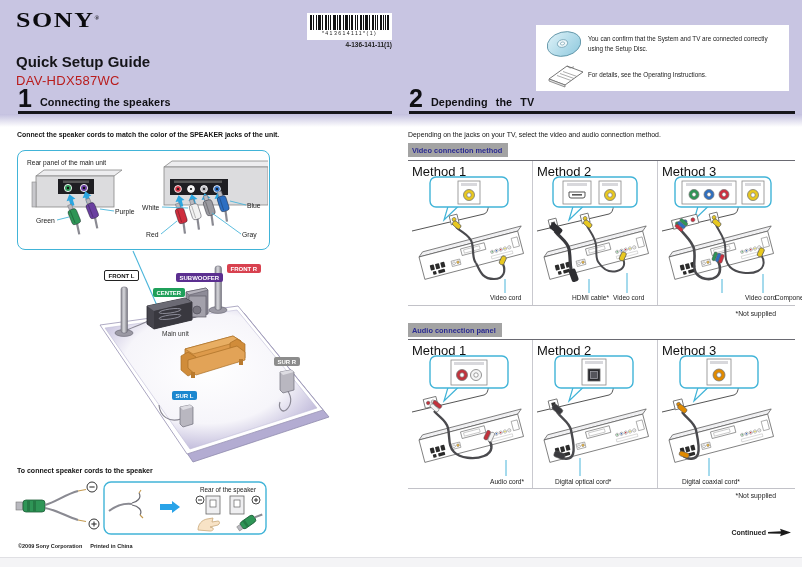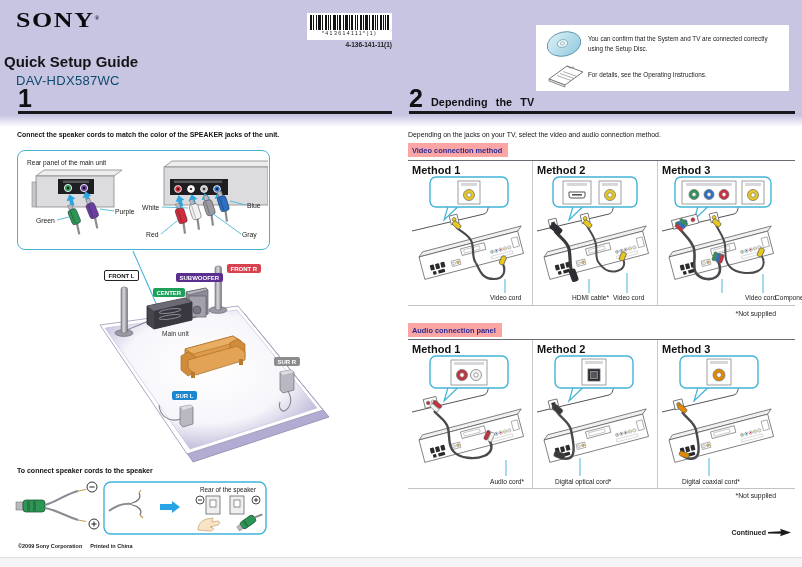--- a/index.html
+++ b/index.html
@@ -8,22 +8,22 @@
   .abs{position:absolute;}
 
   
   .band{left:0;top:0;width:802px;height:114px;background:#c8c5e2;}
   .band-fade{left:0;top:114px;width:802px;height:13px;
     background:linear-gradient(#c3c0df,#ffffff);}
   .sony{left:16px;top:9px;font-family:"Liberation Serif",serif;font-weight:bold;
     font-size:25px;letter-spacing:1.5px;color:#0b0b0e;transform:scale(1.04,.84);
     transform-origin:left top;}
   .sony sup{font-size:6px;letter-spacing:0;}
-  .qsg{left:4px;top:53px;font-size:15px;font-weight:bold;color:#141418;}
-  .model{left:16px;top:73px;font-size:13px;color:#0c4a6e;letter-spacing:.3px;}
+  .qsg{left:16px;top:53px;font-size:15px;font-weight:bold;color:#141418;}
+  .model{left:16px;top:73px;font-size:13px;color:#b91c1c;letter-spacing:.3px;}
 
   
   .barcode-box{left:307px;top:13px;width:85px;height:27px;background:#fff;
     padding:2px 3px 0 3px;box-sizing:border-box;text-align:center;}
   .barcode-box svg{display:block;margin:0 auto;}
   .barcode-digits{font-size:5.2px;letter-spacing:1.4px;color:#222;line-height:1.3;
     white-space:nowrap;}
   .partnum{left:307px;top:41px;width:85px;text-align:right;font-size:6.5px;
     font-weight:bold;color:#222;}
 
@@ -58,34 +58,34 @@
   .tag-center{left:153px;top:288px;}
   .tag-surr{left:274px;top:357px;}
   .tag-surl{left:172px;top:391px;}
   .mainunit-lbl{left:162px;top:330px;font-size:6.6px;color:#333;}
   .connect-h{left:17px;top:467px;font-size:7px;font-weight:bold;color:#111;}
   .footer{left:18px;top:543px;font-size:5.5px;font-weight:bold;color:#222;}
   .footer span{margin-right:8px;}
 
   
   .intro2{left:408px;top:131px;font-size:6.9px;color:#111;}
-  .chip{font-size:7.4px;font-weight:bold;color:#2b2b92;background:#fca5a5;
+  .chip{font-size:7.4px;font-weight:bold;color:#2b2b92;background:#a3a3a3;
     padding:2.5px 6px 2px 4px;display:inline-block;}
   .chip-video{left:408px;top:143px;}
   .chip-audio{left:408px;top:323px;}
   .mtable{width:387px;box-sizing:border-box;border-top:1px solid #6a6a72;
     border-bottom:1px solid #c2c2c8;position:absolute;left:408px;}
   .mtable-video{top:160px;height:146px;}
   .mtable-audio{top:339px;height:150px;}
   .mcol{position:absolute;top:0;height:100%;box-sizing:border-box;}
   .mcol2{border-left:1px solid #c9c9cf;border-right:1px solid #c9c9cf;}
   .mcol-1{left:0;width:124px;}
   .mcol-2{left:124px;width:126px;}
   .mcol-3{left:250px;width:137px;}
-  .mname{position:absolute;left:4px;top:3px;font-size:11px;font-weight:bold;color:#111;}
+  .mname{position:absolute;left:4px;top:3px;font-size:13px;font-weight:normal;color:#111;}
   .panel{position:absolute;left:0;top:14px;}
   .cordlbl{position:absolute;font-size:6.6px;color:#222;white-space:nowrap;}
   .notsup{position:absolute;width:368px;text-align:right;font-size:6.8px;color:#222;}
   .notsup-video{left:408px;top:310px;}
   .notsup-audio{left:408px;top:492px;}
   .continued{left:700px;top:528px;width:92px;display:flex;align-items:center;
     justify-content:flex-end;font-size:7px;font-weight:bold;color:#222;}
   .bottom-strip{left:0;top:557px;width:802px;height:10px;background:#f4f4f6;
     border-top:1px solid #e0e0e4;}
 </style>
@@ -219,20 +219,21 @@
     </span>
     <span class="info-tx">For details, see the Operating Instructions.</span>
   </div>
 </div>
 
 <div class="abs qsg">Quick Setup Guide</div>
 <div class="abs model">DAV-HDX587WC</div>
 
 <div class="abs sec-head sec1-head">
   <span class="sec-num">1</span>
+  <span class="sec-title">Connecting the speakers</span>
 </div>
 <div class="abs rule1"></div>
 
 <div class="abs sec-head sec2-head">
   <span class="sec-num">2</span>
   <span class="sec-title">Depending the TV</span>
 </div>
 <div class="abs rule2"></div>
 
 <div class="abs intro1">Connect the speaker cords to match the color of the SPEAKER jacks of the unit.</div>

